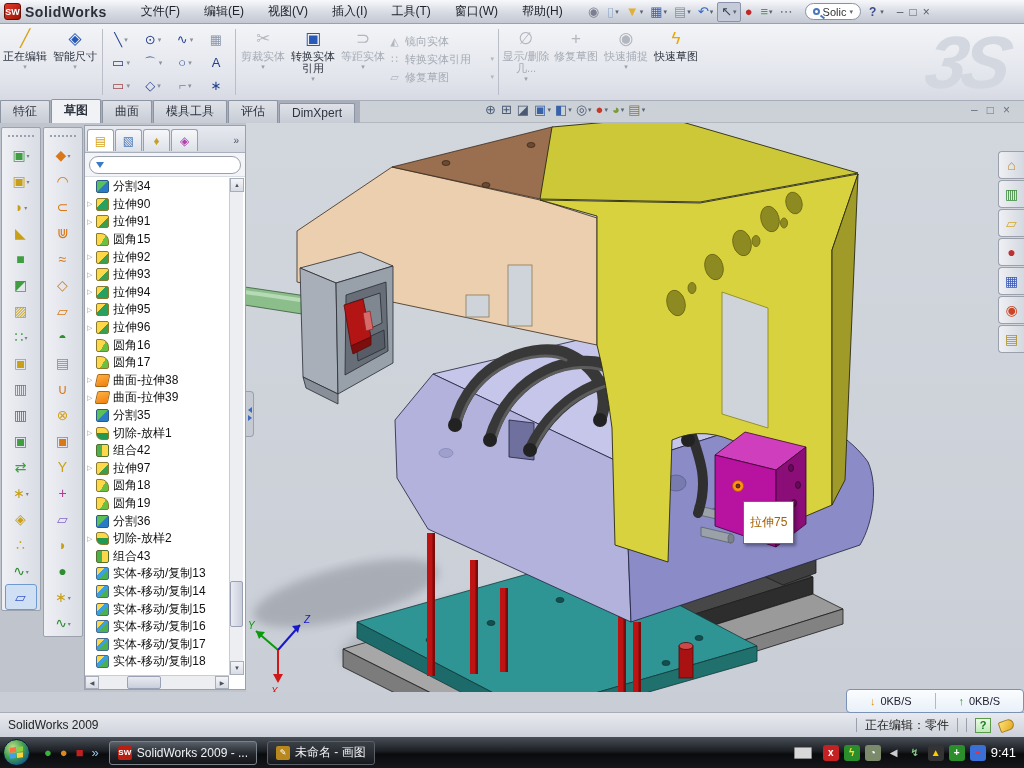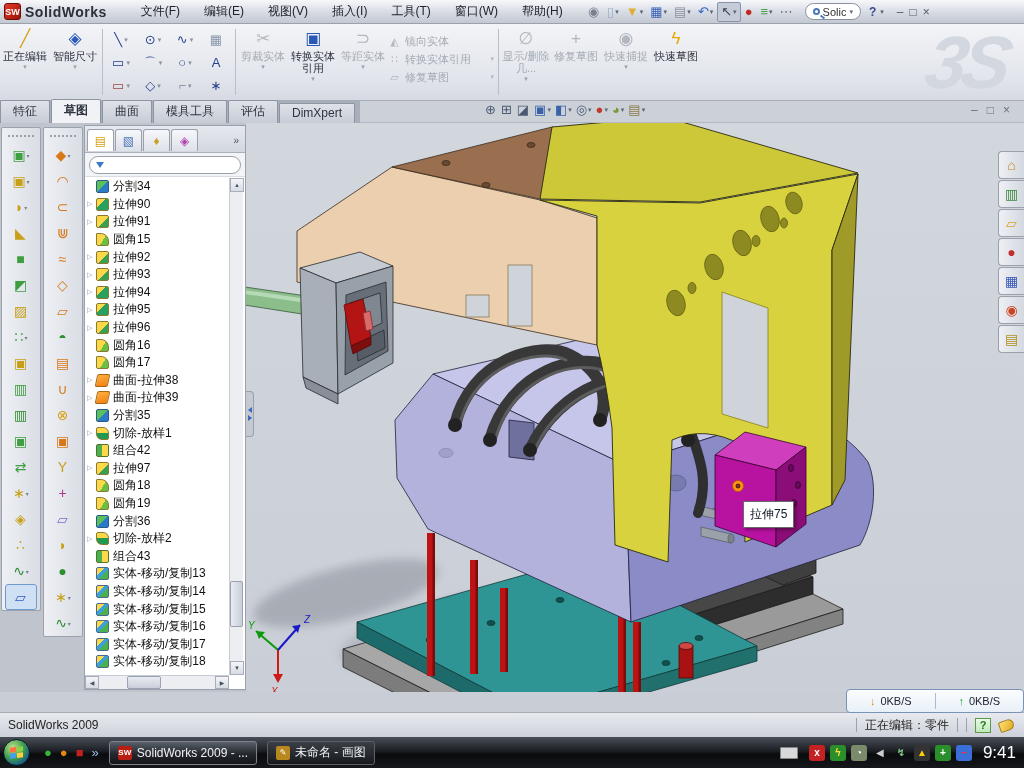--- a/index.html
+++ b/index.html
@@ -88,21 +88,21 @@
 .ic[data-ic=combine]{background:linear-gradient(90deg,#4ab050 50%,#ffd84a 50%);border-color:#55702a}
 .ic[data-ic=movecopy]{background:linear-gradient(135deg,#ffd84a 35%,#3aa0e0 35%,#3aa0e0 55%,#4ab050 55%);border-color:#4a6a8a}
 .vscroll{position:absolute;right:2px;top:52px;width:14px;height:497px;background:#eceef2;border-left:1px solid #c8ccd4}
 .sbtn{position:absolute;left:0;width:14px;height:14px;background:linear-gradient(#f4f5f8,#d8dce3);border:1px solid #a8aeb9;font-size:6px;color:#4a5262;display:flex;align-items:center;justify-content:center}
 .thumb{position:absolute;left:0;top:403px;width:13px;height:46px;background:linear-gradient(90deg,#e9ebf1,#c9cedb);border:1px solid #9aa1b5;border-radius:2px}
 .hscroll{position:absolute;left:0;bottom:0;width:144px;height:14px;background:#eceef2;border-top:1px solid #c8ccd4}
 .hthumb{position:absolute;left:42px;top:0;width:34px;height:13px;background:linear-gradient(#e9ebf1,#c9cedb);border:1px solid #9aa1b5;border-radius:2px}
 
 #viewport{position:absolute;left:246px;top:0;width:778px;height:569px;background:linear-gradient(#d2d6dd,#caced6);overflow:hidden}
 #scene{position:absolute;left:0;top:0}
-.tooltip{position:absolute;left:497px;top:378px;background:#fff;border:1px solid #6a6a6a;box-shadow:2px 2px 3px rgba(0,0,0,.35);font-size:12px;padding:4px 6px;color:#0f172a}
+.tooltip{position:absolute;left:497px;top:378px;background:#fff;border:1px solid #6a6a6a;box-shadow:2px 2px 3px rgba(0,0,0,.35);font-size:12px;padding:12px 6px;color:#a16207}
 .taskpane{position:absolute;right:0;top:28px;display:flex;flex-direction:column}
 .tpb{width:26px;height:28px;background:linear-gradient(90deg,#eef0f4,#d4d8e0);border:1px solid #9aa1ad;border-right:none;border-radius:4px 0 0 4px;margin-bottom:1px;display:flex;align-items:center;justify-content:center}
 .tpb .g{font-size:14px}
 .splittab{position:absolute;left:0;top:268px;width:8px;height:46px;background:#c4c9d2;border:1px solid #9aa1ad;border-left:none;border-radius:0 4px 4px 0;display:flex;flex-direction:column;align-items:center;justify-content:center;gap:2px}
 .splittab i{width:0;height:0;border-top:3px solid transparent;border-bottom:3px solid transparent;border-right:4px solid #3a6ac0}
 .splittab i.r{transform:rotate(180deg)}
 
 #bottomtabs{position:absolute;left:0;top:692px;width:1024px;height:20px;background:linear-gradient(#dde0e7,#cdd1d9);border-top:1px solid #aab0bb;display:flex;align-items:center}
 .navs{display:flex;gap:1px;margin-left:252px}
 .navb{width:17px;height:15px;background:linear-gradient(#f0f1f5,#d5d9e0);border:1px solid #a8aeb9;font-size:7px;color:#8a909c;display:flex;align-items:center;justify-content:center}
@@ -128,21 +128,21 @@
  linear-gradient(135deg,#ffd040 0 0) 7px 6px/6px 5px no-repeat;transform:skewY(-6deg)}
 .qlaunch{display:flex;align-items:center;gap:8px;margin-left:14px}
 .qlaunch .g{font-size:13px}
 .taskbtn{height:24px;margin-left:10px;padding:0 8px;display:flex;align-items:center;gap:5px;border:1px solid #5a6068;border-radius:3px;background:linear-gradient(#3a3f46,#17191d);max-width:185px}
 .taskbtn.active{background:linear-gradient(#5a616a,#23262c 55%,#14161a);border-color:#7a828c}
 .taskbtn .ticon{width:14px;height:14px;border-radius:2px;display:flex;align-items:center;justify-content:center;font-size:8px;color:#fff;font-weight:bold}
 .taskbtn .tlbl{font-size:12px;color:#f0f2f5;white-space:nowrap;overflow:hidden;text-overflow:ellipsis}
 .tray{margin-left:auto;display:flex;align-items:center;gap:5px;margin-right:8px}
 .kbd{width:18px;height:12px;background:#d8d8d8;border:1px solid #888;border-radius:1px;margin-right:6px}
 .trayic{width:16px;height:16px;border-radius:3px;display:flex;align-items:center;justify-content:center;font-size:10px;font-weight:bold}
-.clock{font-size:17px;color:#fff;margin-left:6px}
+.clock{font-size:13px;color:#fff;}
 svg text{font-family:"Liberation Sans",sans-serif}
 </style>
 </head>
 <body>
 <div id="screen">
 
 <div id="titlebar">
   <div class="logo">
     <span class="logocube">SW</span>
     <span class="logoname">SolidWorks</span>

